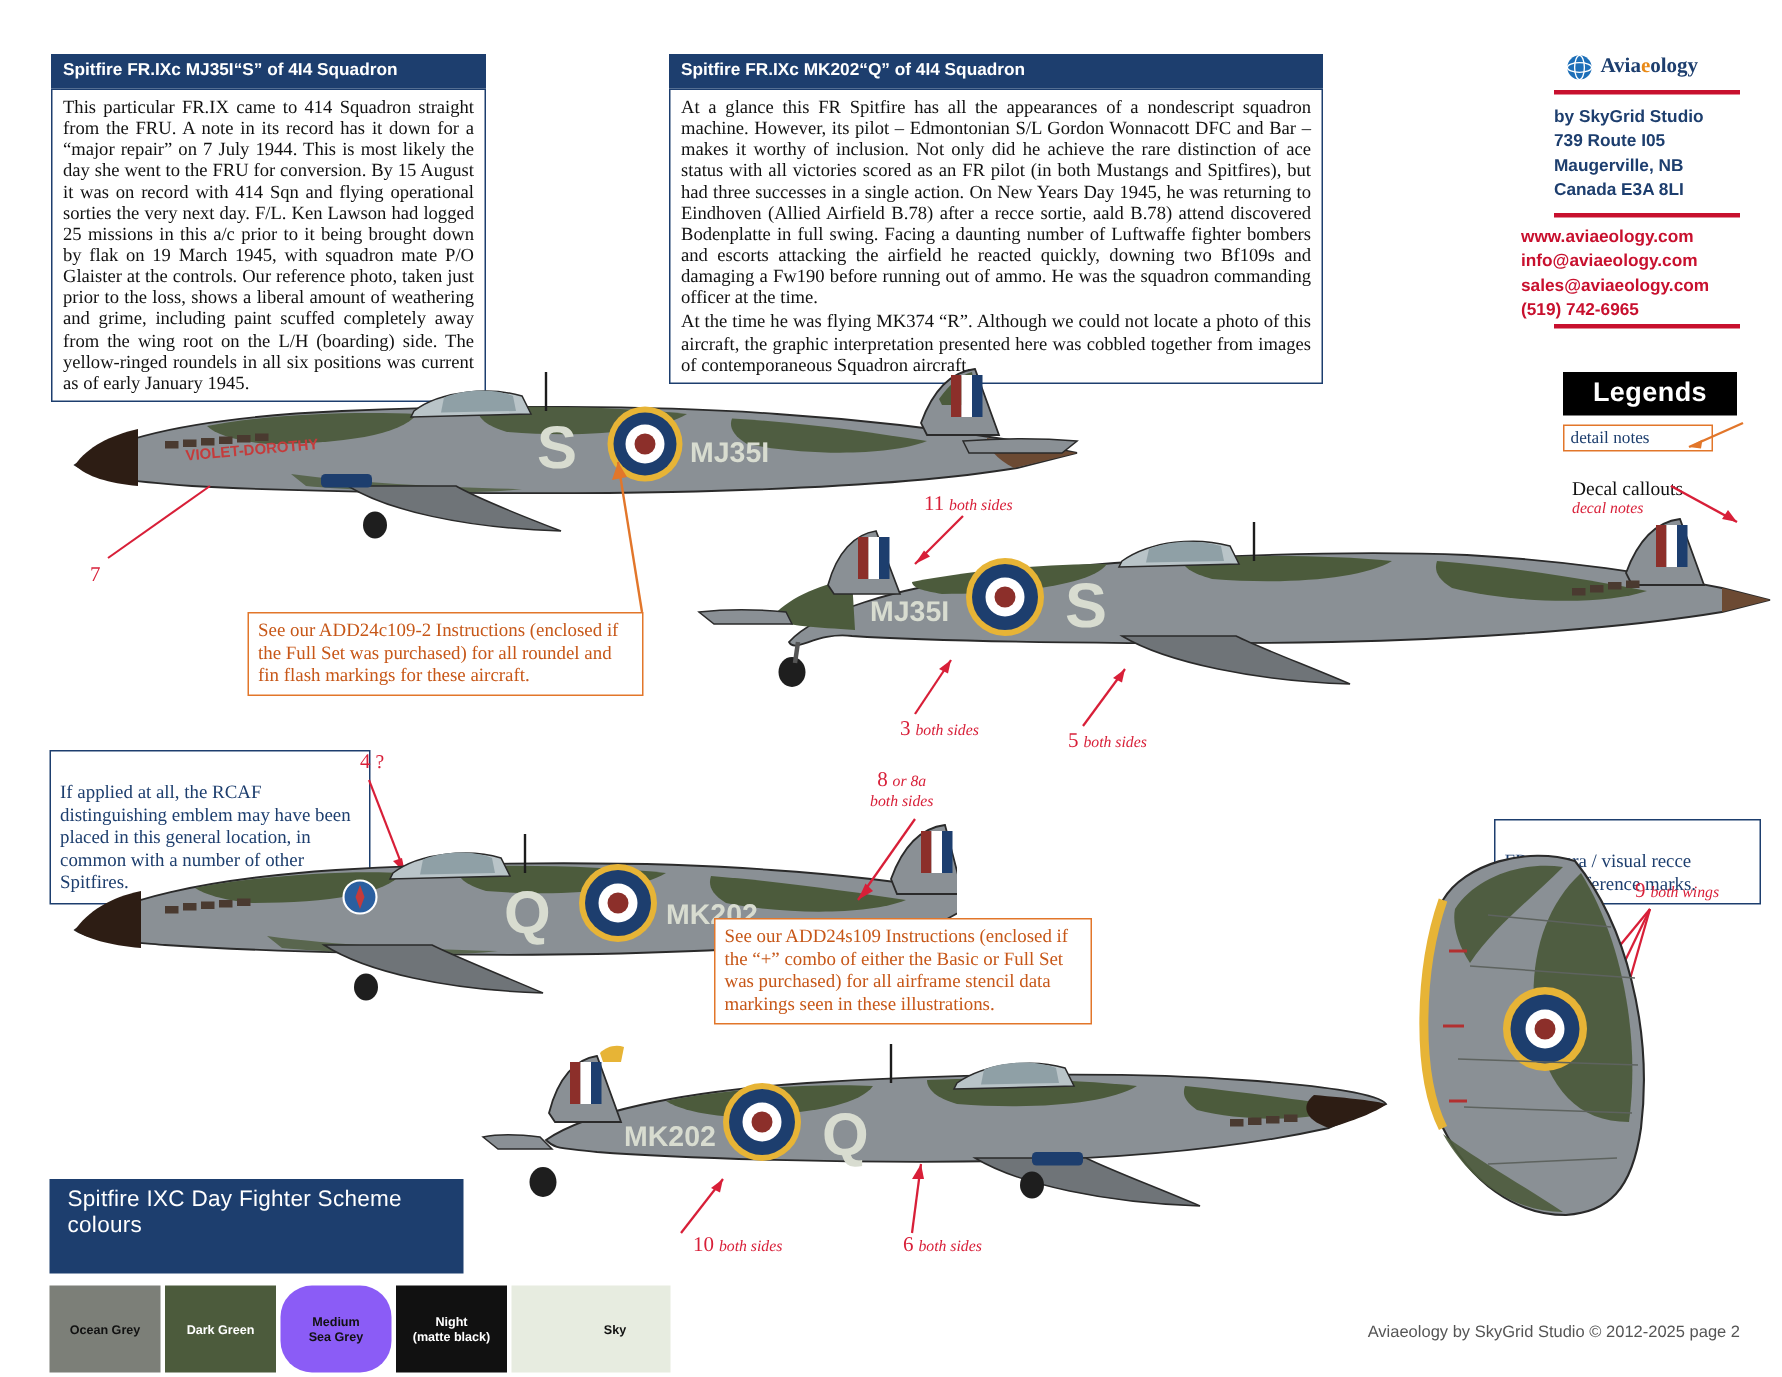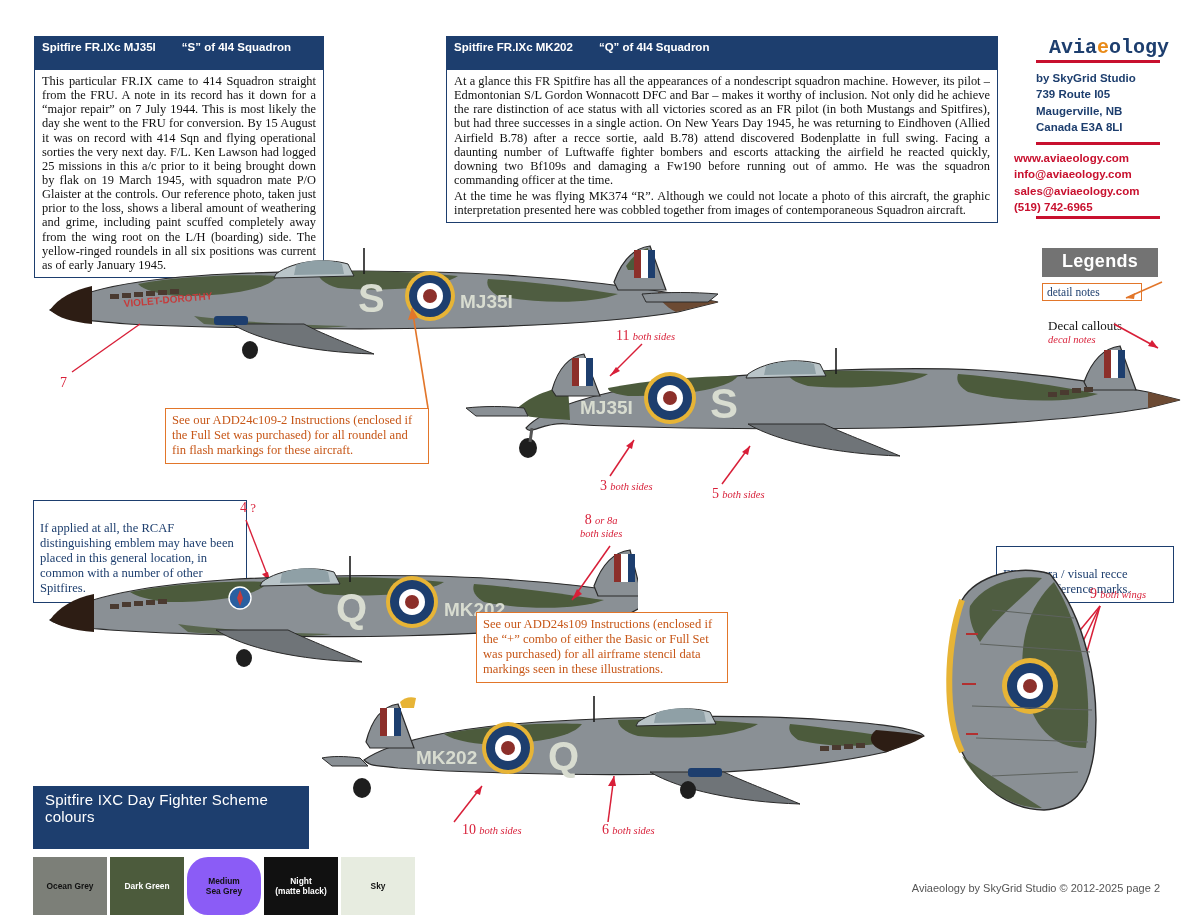--- a/index.html
+++ b/index.html
@@ -2,32 +2,32 @@
 <html><head>
 <meta charset="utf-8">
 <style>
   html,body{margin:0;padding:0;background:#ffffff;}
   body{width:1188px;height:918px;position:relative;overflow:hidden;
        font-family:"Liberation Serif",serif;color:#111;}
   .abs{position:absolute;}
 
   
   .note-head{background:#1d3e6e;color:#fff;font-family:"Liberation Sans",sans-serif;
-             font-weight:bold;font-size:11.5px;padding:5px 8px 16px 8px;display:flex;gap:26px;}
+             font-weight:bold;font-size:11.5px;padding:5px 8px 6px 8px;display:flex;}
   .note-head .sub{font-weight:bold;}
   .note-body{border:1px solid #1d3e6e;padding:4px 7px 5px 7px;font-size:12.4px;line-height:1.14;
              text-align:justify;}
 
   
   .brandline{height:3px;background:#c8102e;}
   .addr{font-family:"Liberation Sans",sans-serif;font-weight:bold;font-size:11.5px;
         color:#1d3e6e;line-height:1.42;}
   .web{font-family:"Liberation Sans",sans-serif;font-weight:bold;font-size:11.5px;
        color:#c8102e;line-height:1.42;}
-  .legend-title{background:#737373;color:#fff;text-align:center;font-family:"Liberation Sans",sans-serif;
+  .legend-title{background:#000000;color:#fff;text-align:center;font-family:"Liberation Sans",sans-serif;
         font-weight:bold;font-size:18px;padding:3px 0 5px 0;letter-spacing:.3px;}
 
   
   .callout{border:1px solid #e2762a;color:#c75718;font-size:12.6px;line-height:1.2;
            padding:4px 6px 5px 6px;background:#fff;}
   .callout-blue{border:1px solid #1d3e6e;color:#1d3e6e;font-size:12.6px;line-height:1.2;
            padding:20px 6px 5px 6px;background:#fff;}
 
   
   .mk{color:#d81f38;font-family:"Liberation Serif",serif;font-size:13px;white-space:nowrap;}
@@ -39,35 +39,35 @@
   .colbar{background:#1d3e6e;color:#fff;font-family:"Liberation Sans",sans-serif;
           font-size:15px;padding:5px 12px 24px 12px;letter-spacing:.2px;}
   .swatch{width:74px;height:58px;display:flex;align-items:center;justify-content:center;
           text-align:center;font-family:"Liberation Sans",sans-serif;font-size:8.4px;
           font-weight:bold;line-height:1.25;}
   .swlab{padding:0 4px;}
 
   .footer{font-family:"Liberation Sans",sans-serif;font-size:11px;color:#555;}
 
   
-  .logo-txt{font-family:Liberation Mono, monospace;font-weight:bold;font-size:20px;color:#1d3e6e;}
+  .logo-txt{font-family:Liberation Serif, serif;font-weight:bold;font-size:14px;color:#1d3e6e;}
   .logo-o{color:#e98a17;}
 </style>
 </head>
 <body>
 
 <div class="abs" style="left:34px;top:36px;width:290px;">
   <div class="note-head">
     <span>Spitfire FR.IXc MJ35I</span>
     <span class="sub">“S” of 4I4 Squadron</span>
   </div>
   <div class="note-body">This particular FR.IX came to 414 Squadron straight from the FRU. A note in its record has it down for a “major repair” on 7 July 1944. This is most likely the day she went to the FRU for conversion. By 15 August it was on record with 414 Sqn and flying operational sorties the very next day. F/L. Ken Lawson had logged 25 missions in this a/c prior to it being brought down by flak on 19 March 1945, with squadron mate P/O Glaister at the controls. Our reference photo, taken just prior to the loss, shows a liberal amount of weathering and grime, including paint scuffed completely away from the wing root on the L/H (boarding) side. The yellow-ringed roundels in all six positions was current as of early January 1945.</div>
 </div>
 
-<div class="abs" style="left:446px;top:36px;width:552px;">
+<div class="abs" style="left:446px;top:36px;width:436px;">
   <div class="note-head">
     <span>Spitfire FR.IXc MK202</span>
     <span class="sub">“Q” of 4I4 Squadron</span>
   </div>
   <div class="note-body">
     <span>At a glance this FR Spitfire has all the appearances of a nondescript squadron machine. However, its pilot – Edmontonian S/L Gordon Wonnacott DFC and Bar – makes it worthy of inclusion. Not only did he achieve the rare distinction of ace status with all victories scored as an FR pilot (in both Mustangs and Spitfires), but  had three successes in a single action. On New Years Day 1945, he was returning to Eindhoven (Allied Airfield B.78) after a recce sortie, aald B.78) attend discovered Bodenplatte in full swing. Facing a daunting number of Luftwaffe fighter bombers and escorts attacking the airfield he reacted quickly, downing two Bf109s and damaging a Fw190 before running out of ammo. He was the squadron commanding officer at the time.</span>
     <div style="margin-top:2px">At the time he was flying MK374 “R”. Although we could not locate a photo of this aircraft, the graphic interpretation presented here was cobbled together from images of contemporaneous Squadron aircraft.</div>
   </div>
 </div>
 
@@ -422,19 +422,19 @@
       <span class="swlab">Dark Green</span>
       </div>
     <div class="swatch" style="background:#8b5cf6;color:#111;border-radius:21px;">
       <span class="swlab" style="white-space:pre-line">Medium
 Sea Grey</span>
       </div>
     <div class="swatch" style="background:#111111;color:#fff;">
       <span class="swlab" style="white-space:pre-line">Night
 (matte black)</span>
       </div>
-    <div class="swatch" style="background:#e7ece0;color:#111;">
+    <div class="swatch" style="background:#e7ece0;color:#111;padding-left:32px;">
       <span class="swlab">Sky</span>
       </div>
   </div>
 </div>
 
 <div class="abs footer" style="right:28px;bottom:24px;">Aviaeology by SkyGrid Studio © 2012-2025      page 2</div>
 
 </body></html>

